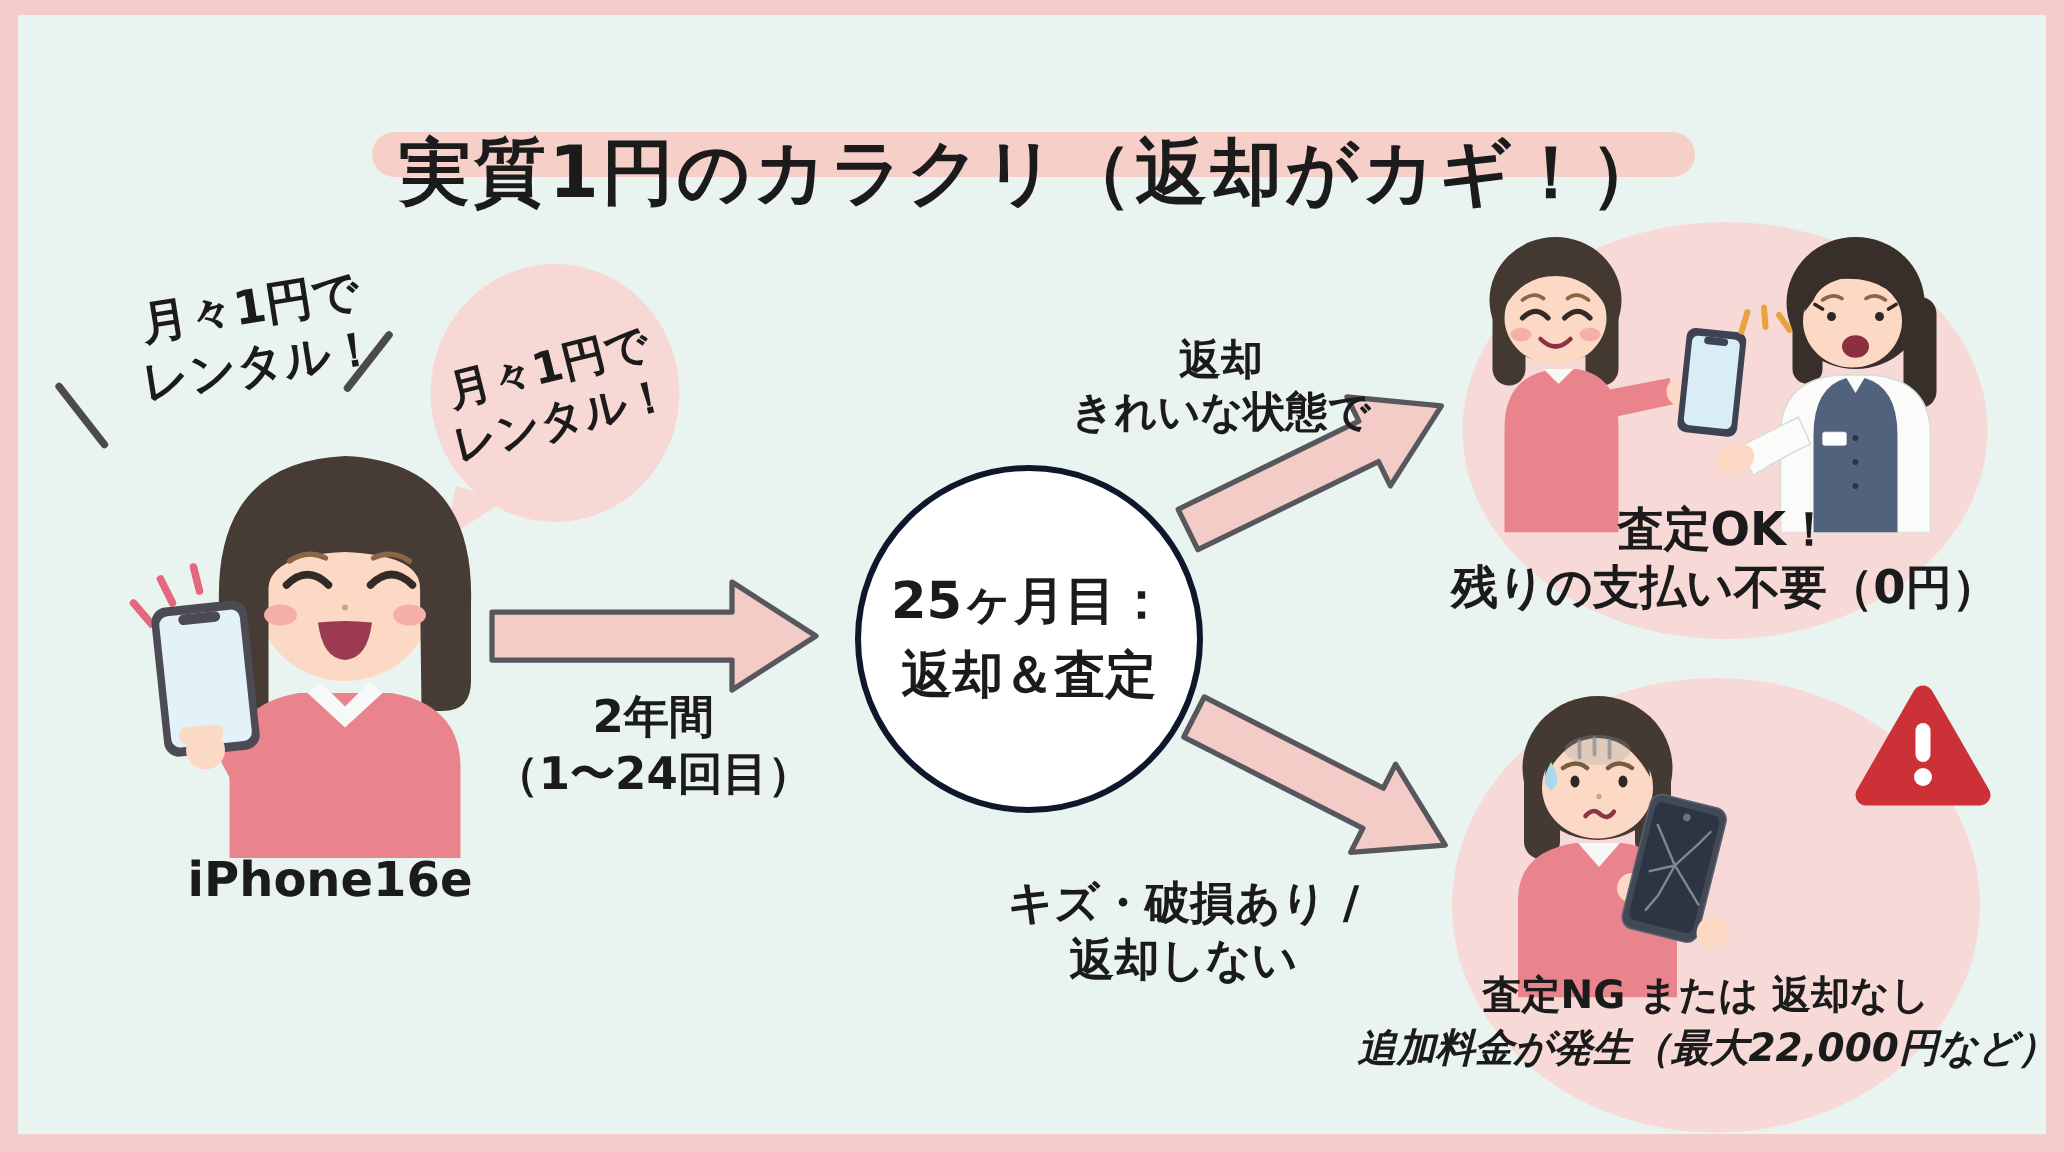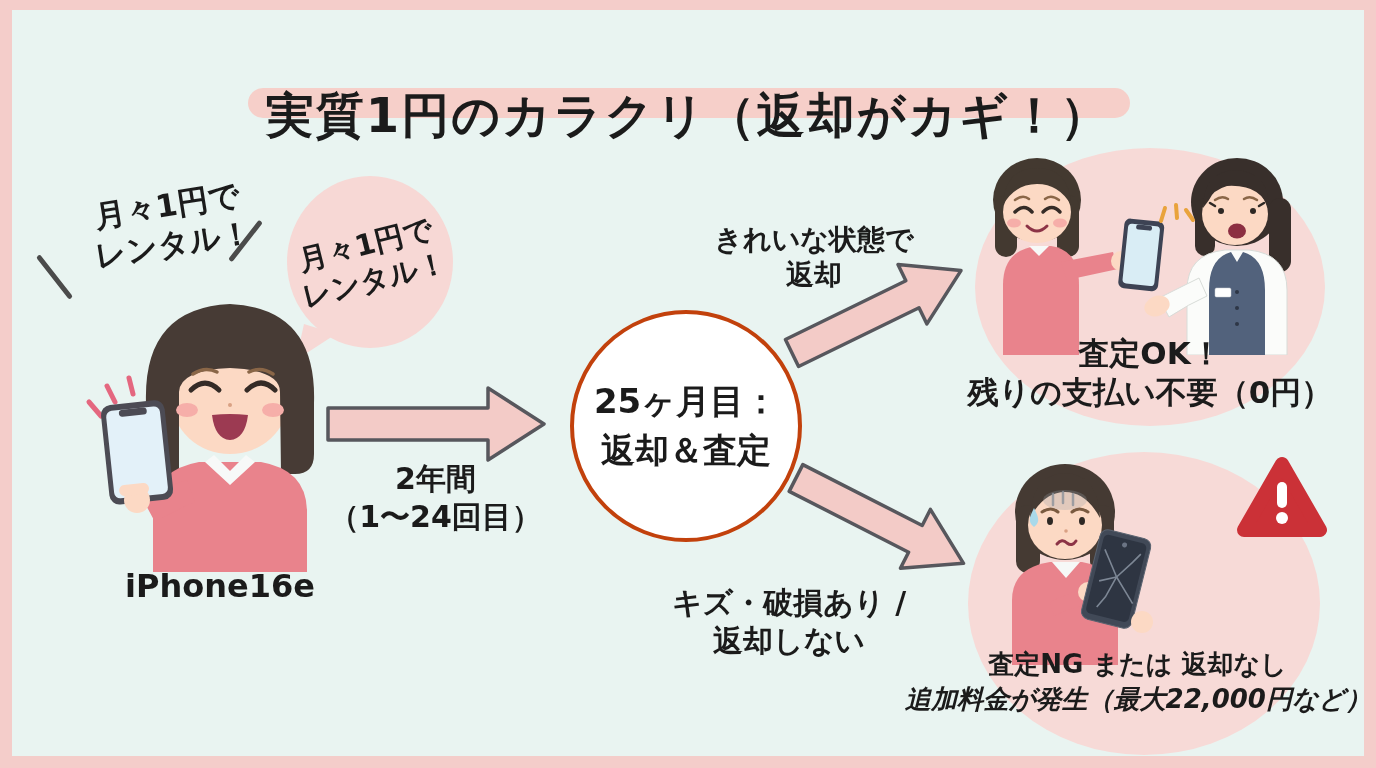--- a/index.html
+++ b/index.html
@@ -24,21 +24,21 @@
   .bubble{left:287px; top:176px; width:166px; height:172px; background:#f7d8d5; border-radius:50%;
           display:flex; align-items:center; justify-content:center; z-index:1;}
   .bubble-tail{left:296px; top:324px; z-index:0;}
   .bubble-text{font-size:29px; transform:rotate(-14deg);}
 
   .device-label{left:120px; top:566px; width:200px; font-size:32px;}
 
   .period-label{left:318px; top:460px; width:235px; font-size:30px;}
 
   .node-circle{left:570px; top:310px; width:224px; height:224px; background:#ffffff;
-               border:4px solid #c2410c; border-radius:50%;
+               border:4px solid #0f172a; border-radius:50%;
                display:flex; flex-direction:column; align-items:center; justify-content:center; z-index:2;}
   .node-circle .txt{font-size:34px; line-height:1.45;}
 
   .branch-good-label{left:700px; top:222px; width:228px; font-size:28px; z-index:2;}
   .branch-bad-label{left:665px; top:584px; width:248px; font-size:30px; z-index:2;}
 
   .ellipse-bg{background:#f7dad7; border-radius:50%; z-index:0;}
   .good-ellipse{left:975px; top:148px; width:350px; height:278px;}
   .bad-ellipse{left:968px; top:452px; width:352px; height:303px;}
 
@@ -131,22 +131,22 @@
     <div>2年間</div>
     <div>（1〜24回目）</div>
   </div>
 
   <div class="abs node-circle">
     <div class="txt">25ヶ月目：</div>
     <div class="txt">返却＆査定</div>
   </div>
 
   <div class="abs txt branch-good-label">
+    <div>返却</div>
     <div>きれいな状態で</div>
-    <div>返却</div>
   </div>
   <div class="abs txt branch-bad-label">
     <div>キズ・破損あり /</div>
     <div>返却しない</div>
   </div>
 
   <div class="abs ellipse-bg good-ellipse"></div>
   <svg class="abs illus" style="left:975px; top:150px;" width="340" height="205" viewBox="0 0 340 205">
 
     <ellipse cx="62" cy="50" rx="44" ry="42" fill="#433930"></ellipse>

